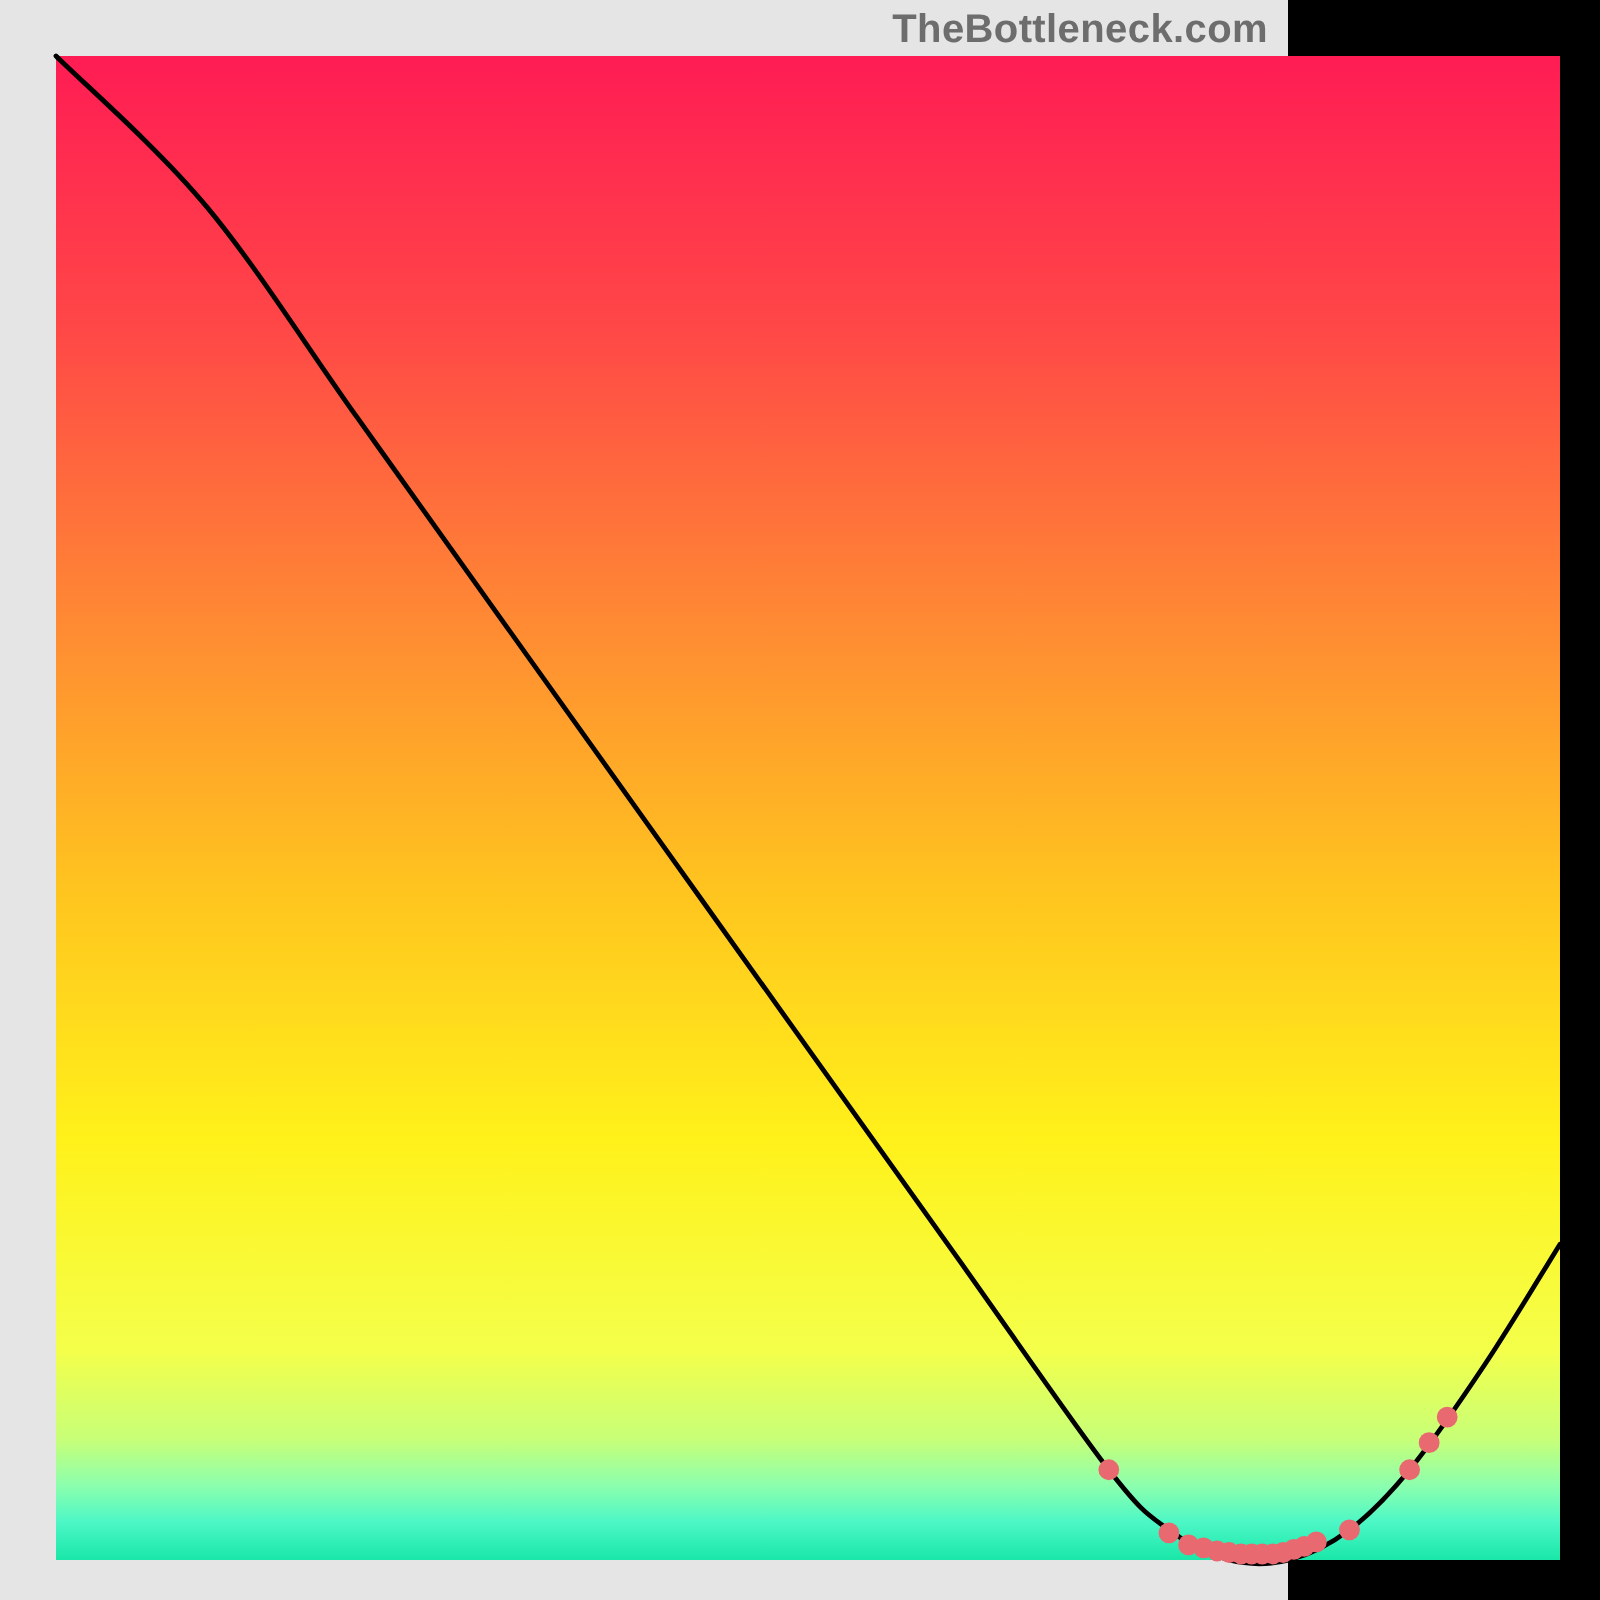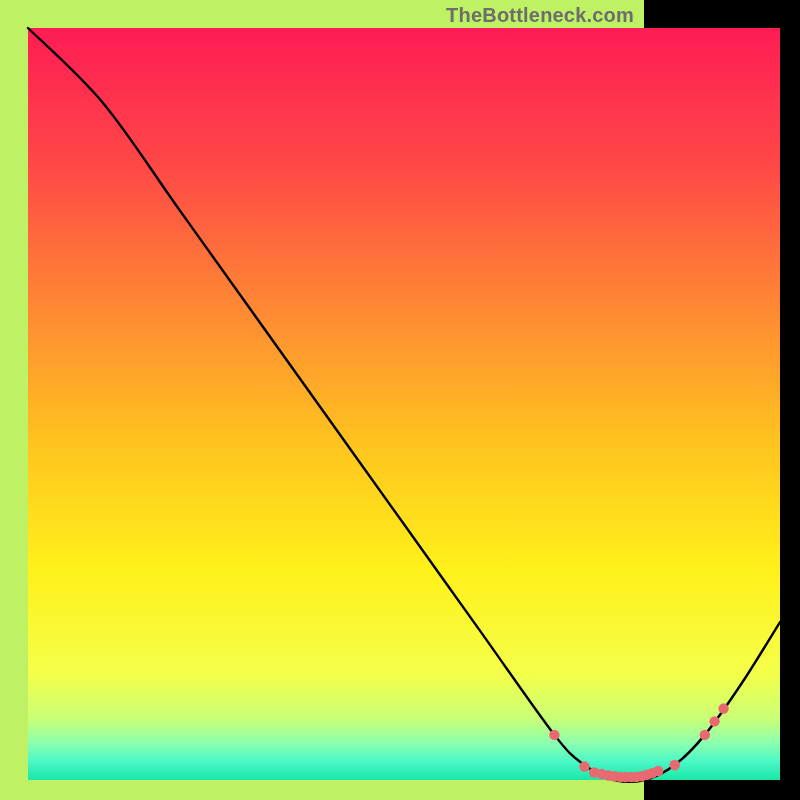--- a/index.html
+++ b/index.html
@@ -7,21 +7,21 @@
     padding: 0;
     width: 800px;
     height: 800px;
     background: #000;
     overflow: hidden;
   }
   .chart-wrap {
     position: relative;
     width: 644px;
     height: 800px;
-    background: #bef264;
+    background: #e5e5e5;
   }
   svg.chart {
     position: absolute;
     left: 0;
     top: 0;
   }
   .watermark {
     position: absolute;
     top: 4px;
     right: 10px;

